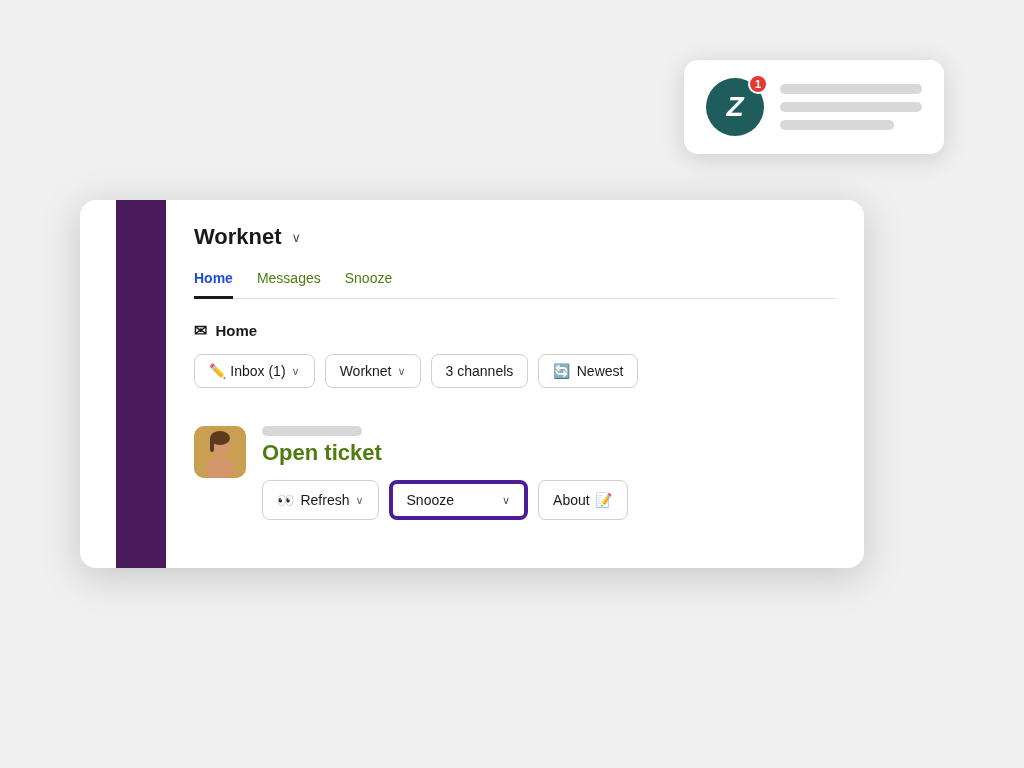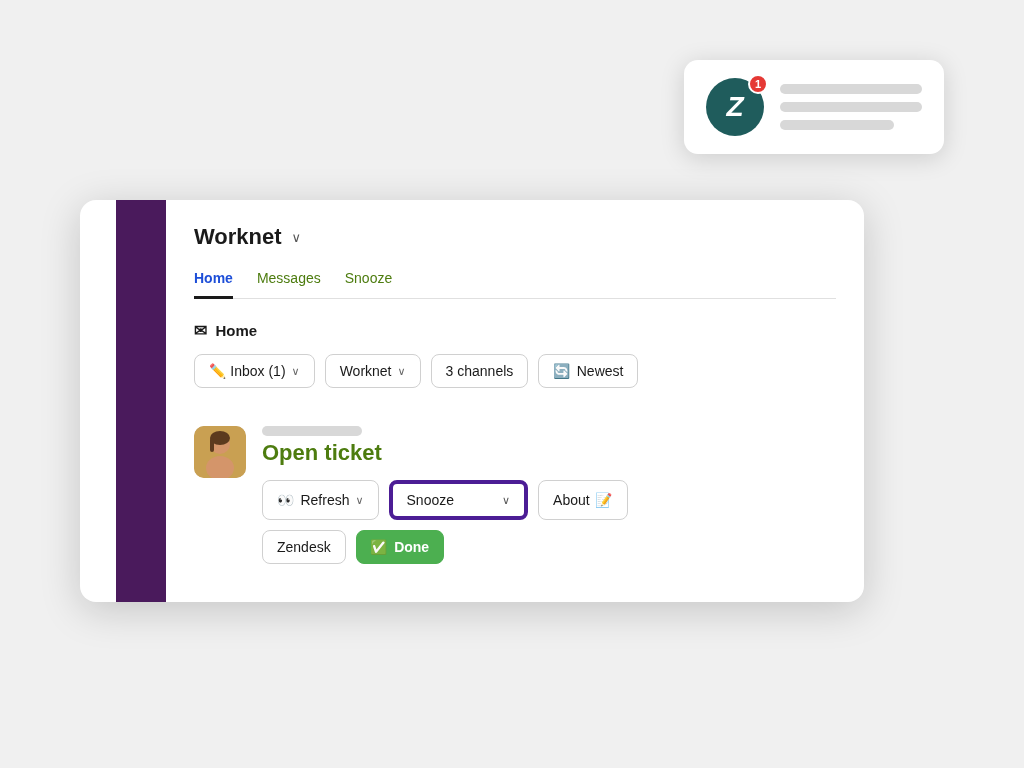--- a/index.html
+++ b/index.html
@@ -390,25 +390,16 @@
           <button class="action-btn snooze">
             <span>Snooze</span>
             <span class="chevron">∨</span>
           </button>
           <button class="action-btn">
             <span>About</span>
             <span>📝</span>
           </button>
         </div>
 
-        <div class="ticket-actions-row2">
-          <button class="action-btn">
-            <span>Zendesk</span>
-          </button>
-          <button class="action-btn done">
-            <span>✅</span>
-            <span>Done</span>
-          </button>
-        </div>
       </div>
     </div>
   </div>
 </div>
 
 </body></html>

